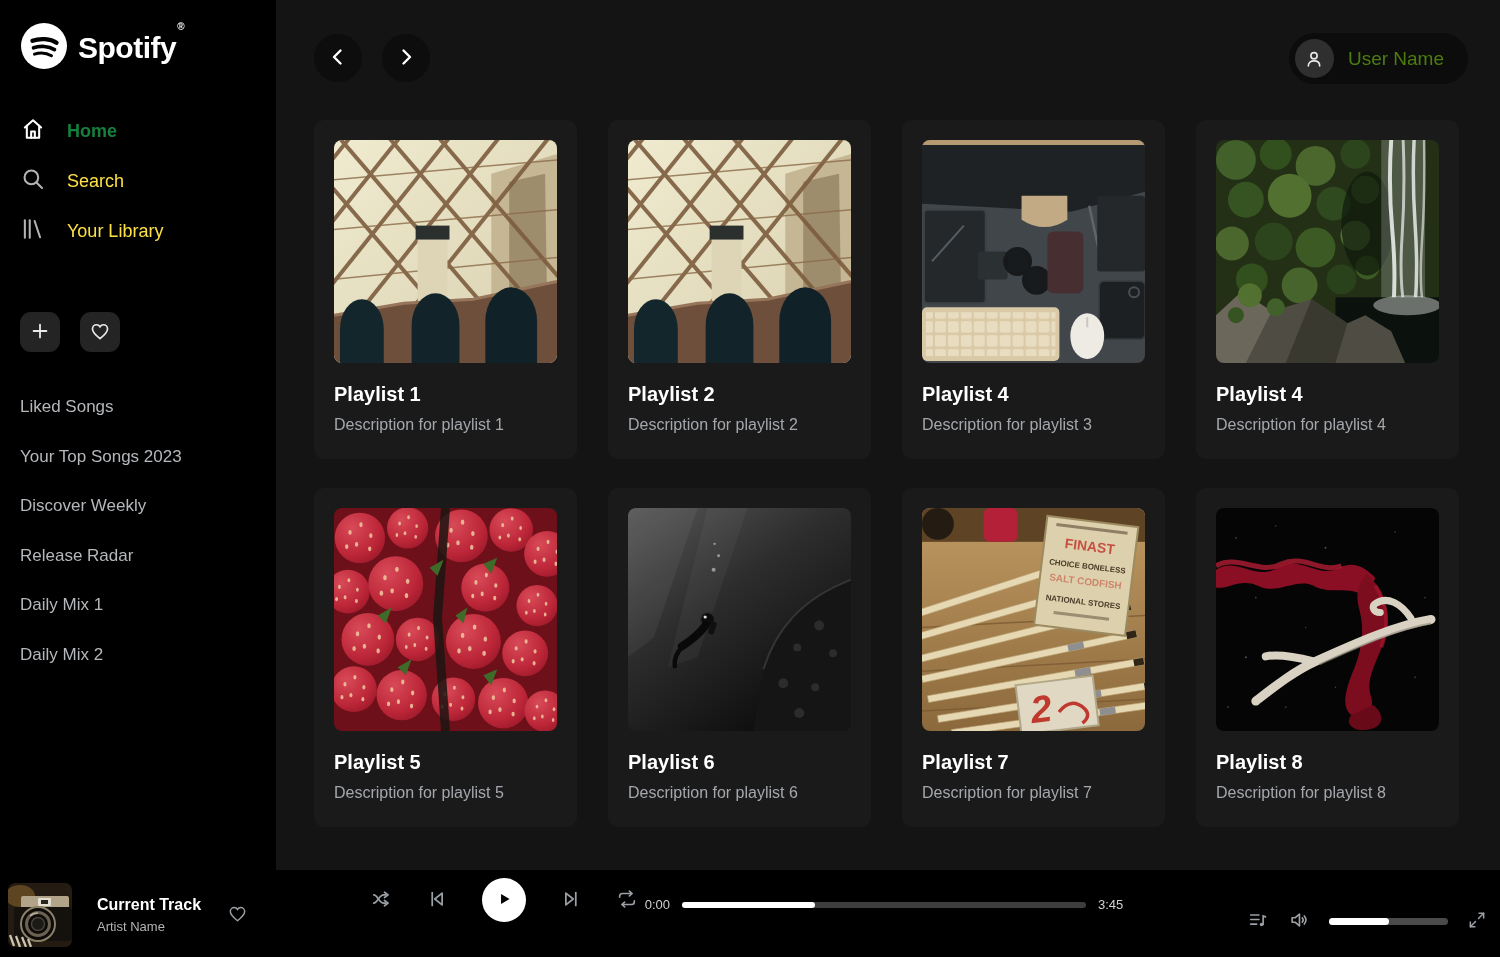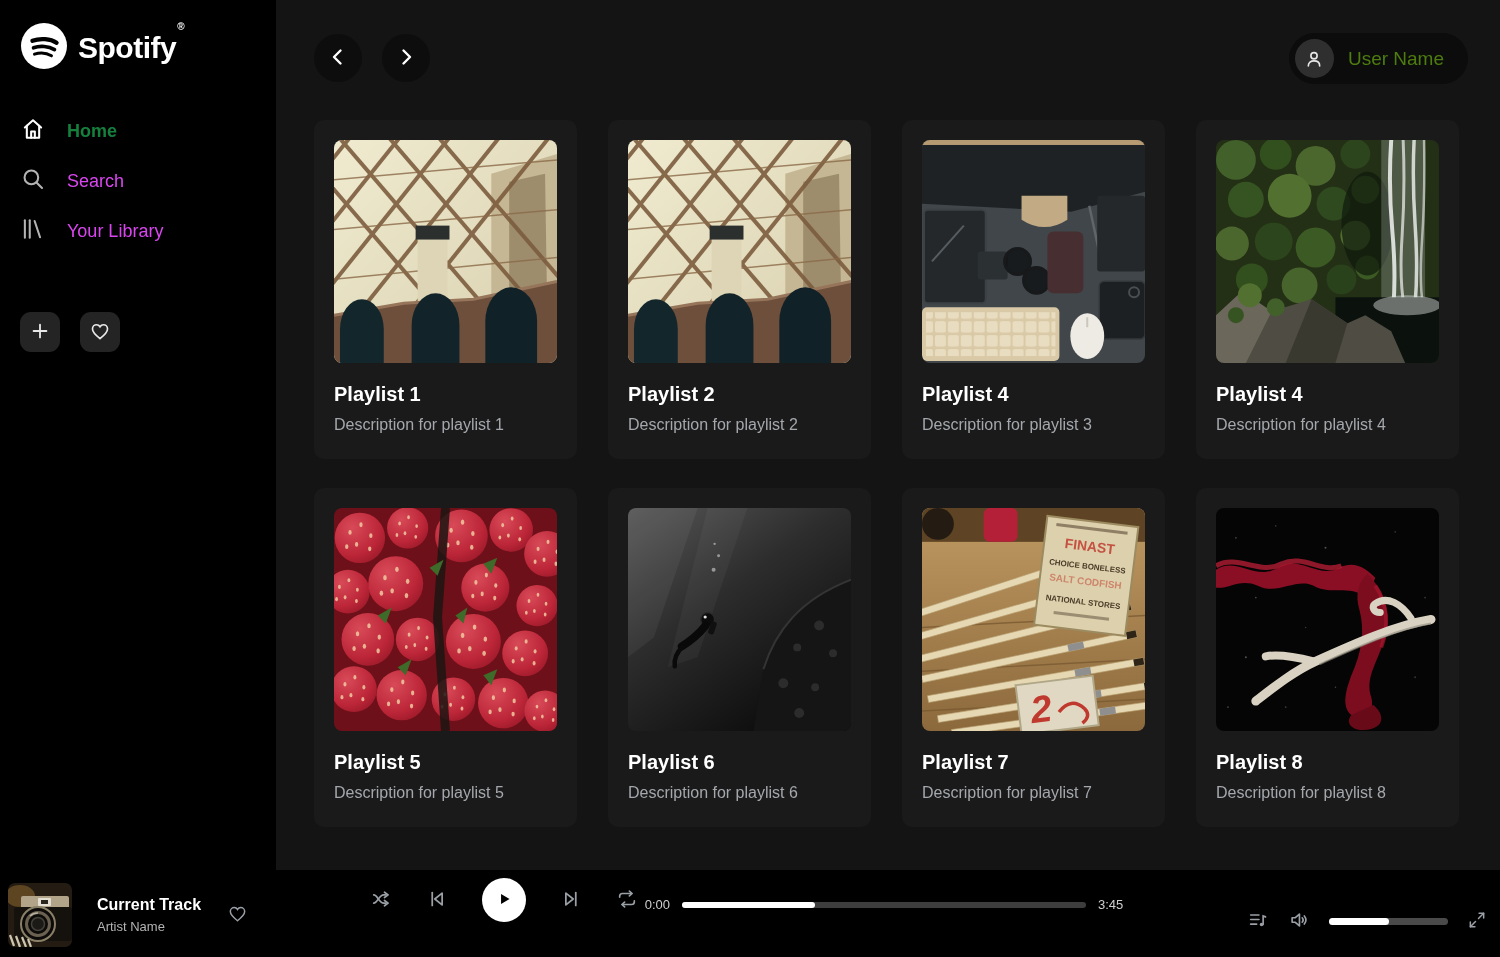--- a/index.html
+++ b/index.html
@@ -6,21 +6,21 @@
   html,body { width:1500px; height:957px; overflow:hidden; background:#000;
     font-family:"Liberation Sans", sans-serif; -webkit-font-smoothing:antialiased; }
   .app { display:flex; height:870px; }
 
   
   .sidebar { width:276px; background:#000; padding:22px 20px 0 20px; flex-shrink:0; }
   .logo-row { display:flex; align-items:center; gap:10px; cursor:pointer; }
   .logo-word { color:#fff; font-size:30px; font-weight:700; letter-spacing:-0.5px; }
   .logo-reg { color:#fff; font-size:10px; vertical-align:top; position:relative; top:-10px; margin-left:1px;}
   .nav { margin-top:32px; }
-  .nav-item { display:flex; align-items:center; gap:21px; height:50px; color:#d946ef;
+  .nav-item { display:flex; align-items:center; gap:21px; height:50px; color:#fde047;
     font-size:18px; cursor:pointer; }
   .nav-item.active { color:#15803d; font-weight:700; }
   .nav-item svg { flex-shrink:0; }
   .side-actions { margin-top:56px; display:flex; gap:20px; }
   .sq-btn { width:40px; height:40px; background:#242424; border:none; border-radius:11px;
     display:flex; align-items:center; justify-content:center; cursor:pointer; }
   .side-pls { margin-top:30px; }
   .side-pl { display:block; color:#b4b7bb; font-size:17px; line-height:49.5px; cursor:pointer;
     white-space:nowrap; }
 
@@ -135,20 +135,28 @@
       </button>
       <button class="sq-btn">
         <span>
           <svg width="22" height="22" viewBox="0 0 24 24" fill="none" stroke="#e8e8e8" stroke-width="1.8">
             <path d="M12 20.3 C7.2 16.5 3.8 13.5 3.8 9.8 C3.8 7.1 5.9 5.2 8.3 5.2 C9.9 5.2 11.2 6.1 12 7.4 C12.8 6.1 14.1 5.2 15.7 5.2 C18.1 5.2 20.2 7.1 20.2 9.8 C20.2 13.5 16.8 16.5 12 20.3 Z"></path>
           </svg>
         </span>
       </button>
     </div>
 
+    <div class="side-pls">
+      <a class="side-pl">Liked Songs</a>
+      <a class="side-pl">Your Top Songs 2023</a>
+      <a class="side-pl">Discover Weekly</a>
+      <a class="side-pl">Release Radar</a>
+      <a class="side-pl">Daily Mix 1</a>
+      <a class="side-pl">Daily Mix 2</a>
+    </div>
   </aside>
 
   <main class="main">
     <div class="top-nav">
       <button class="circ-btn">
         <span>
           <svg width="24" height="24" viewBox="0 0 24 24" fill="none" stroke="#fff" stroke-width="2.4" stroke-linecap="round" stroke-linejoin="round">
               <path d="M14.5 5.5 L8 12 L14.5 18.5"></path>
             </svg>
         </span>

